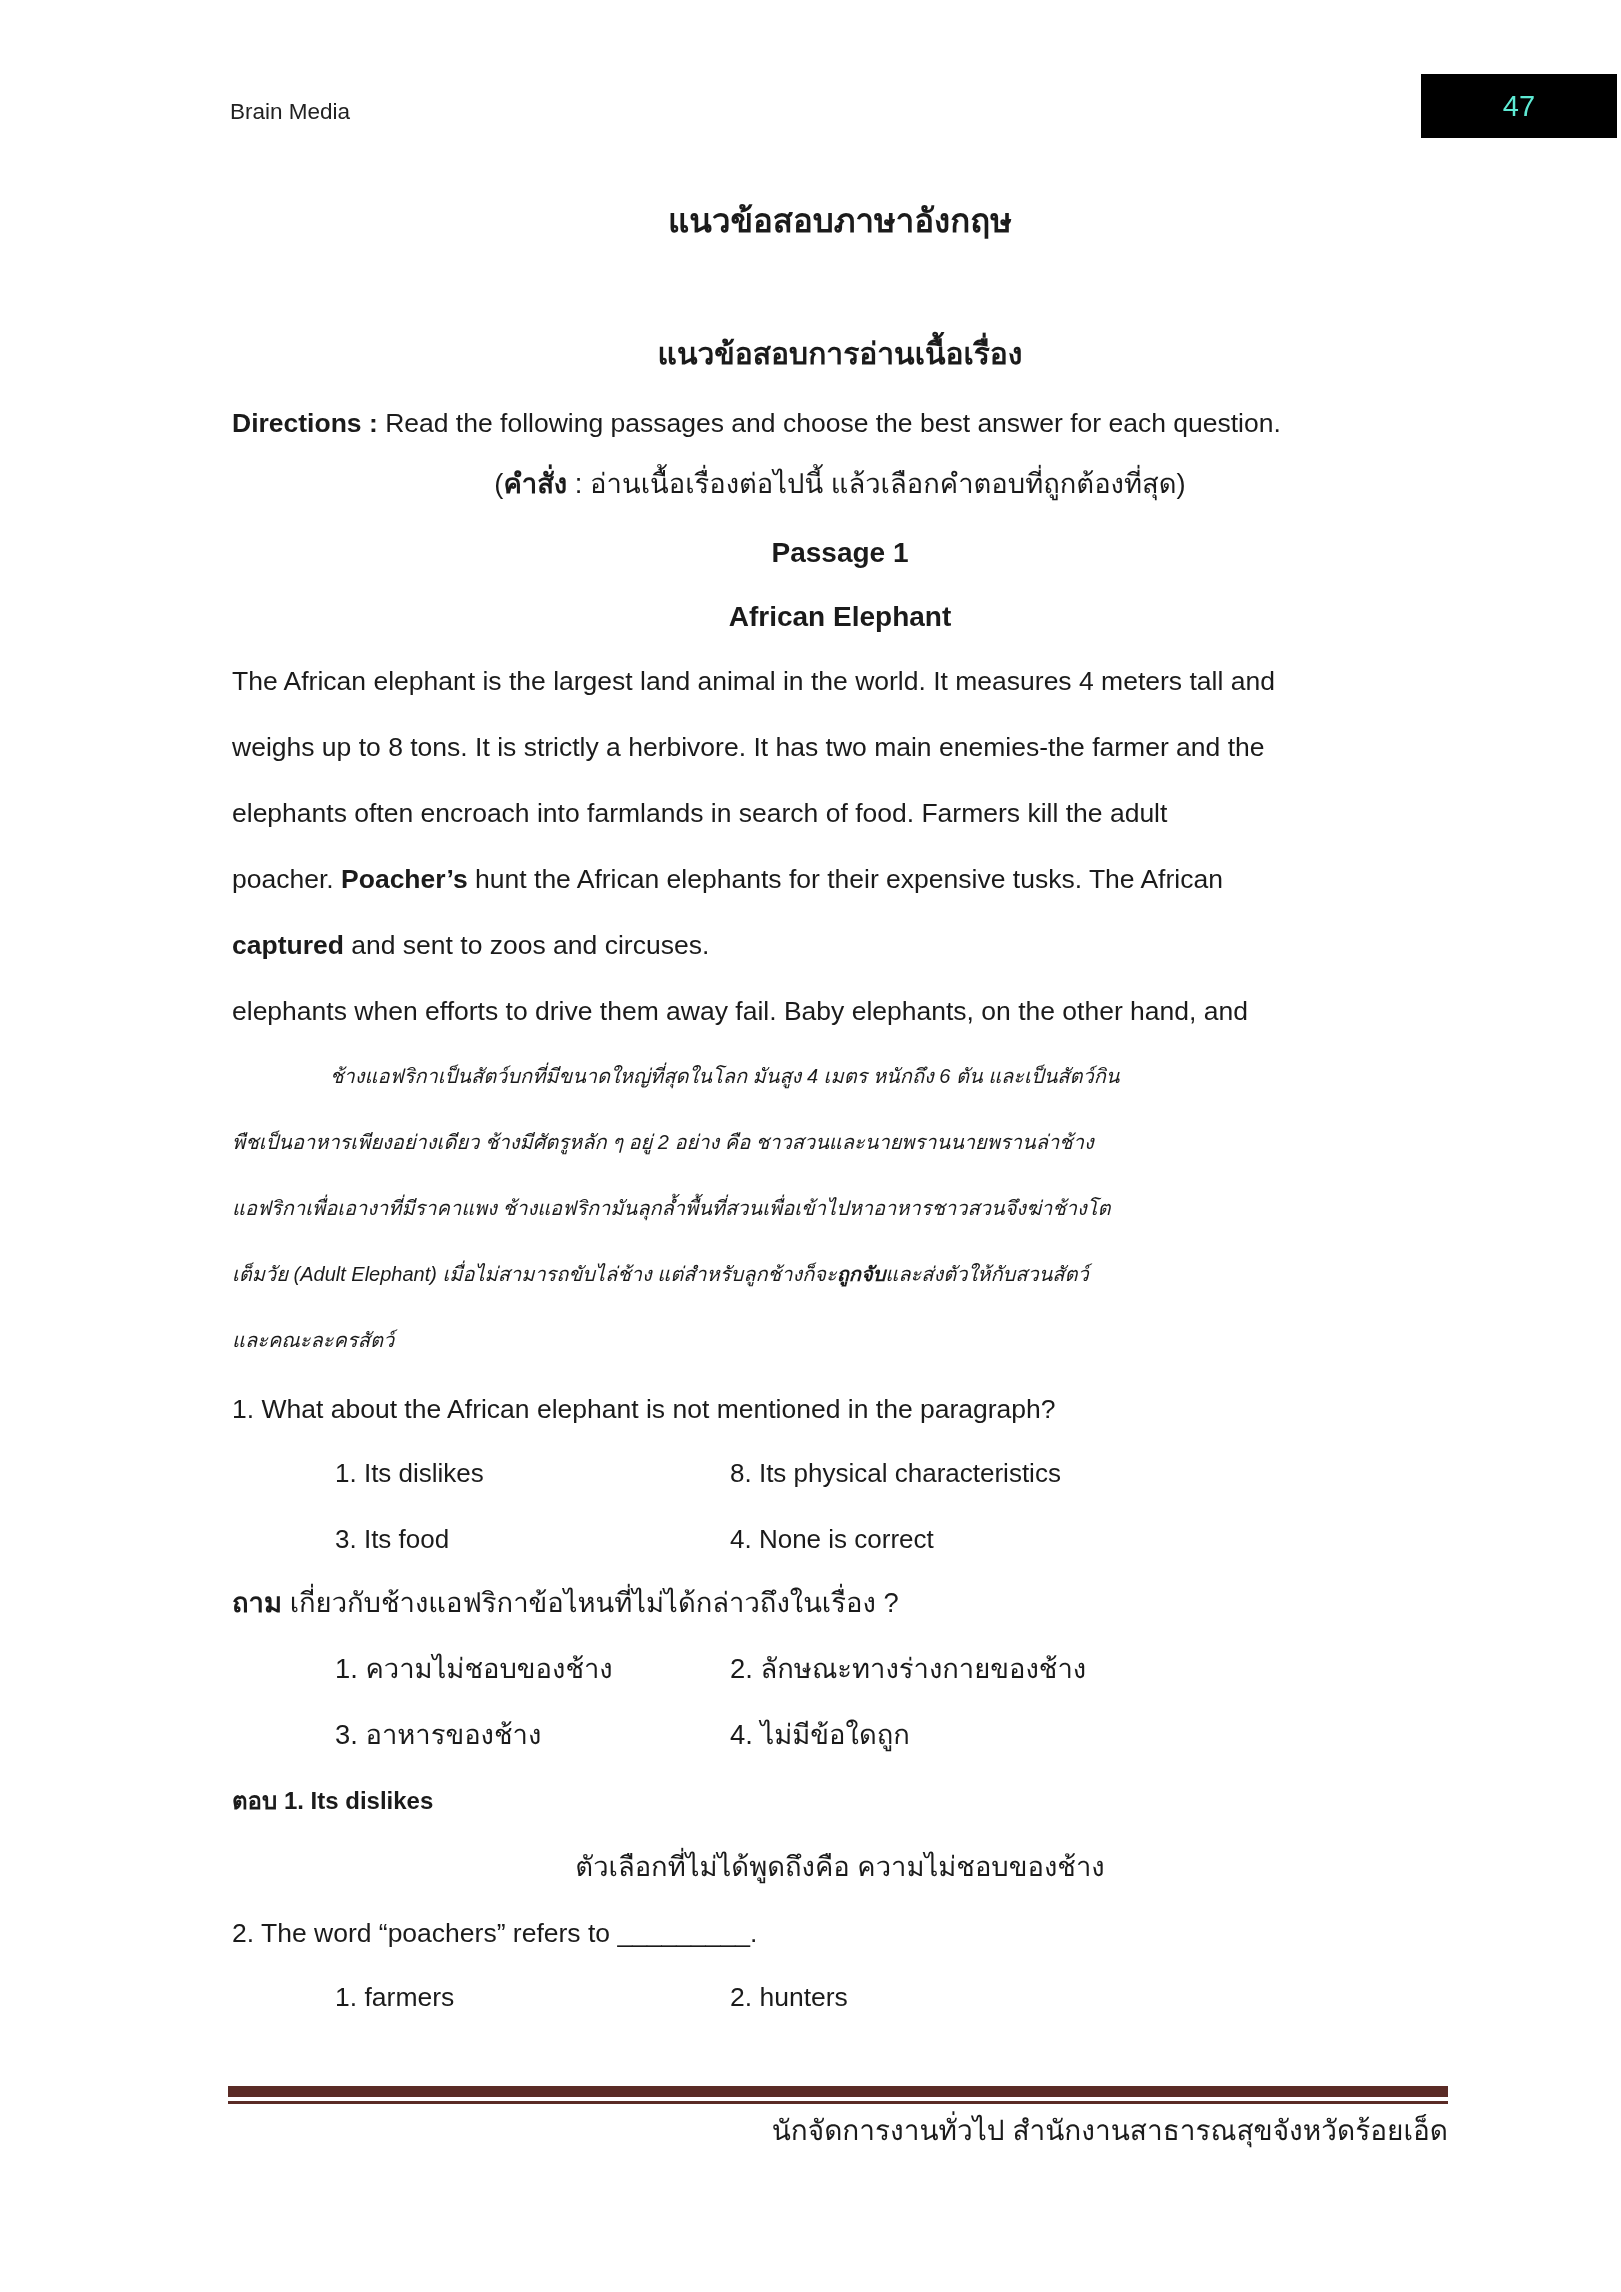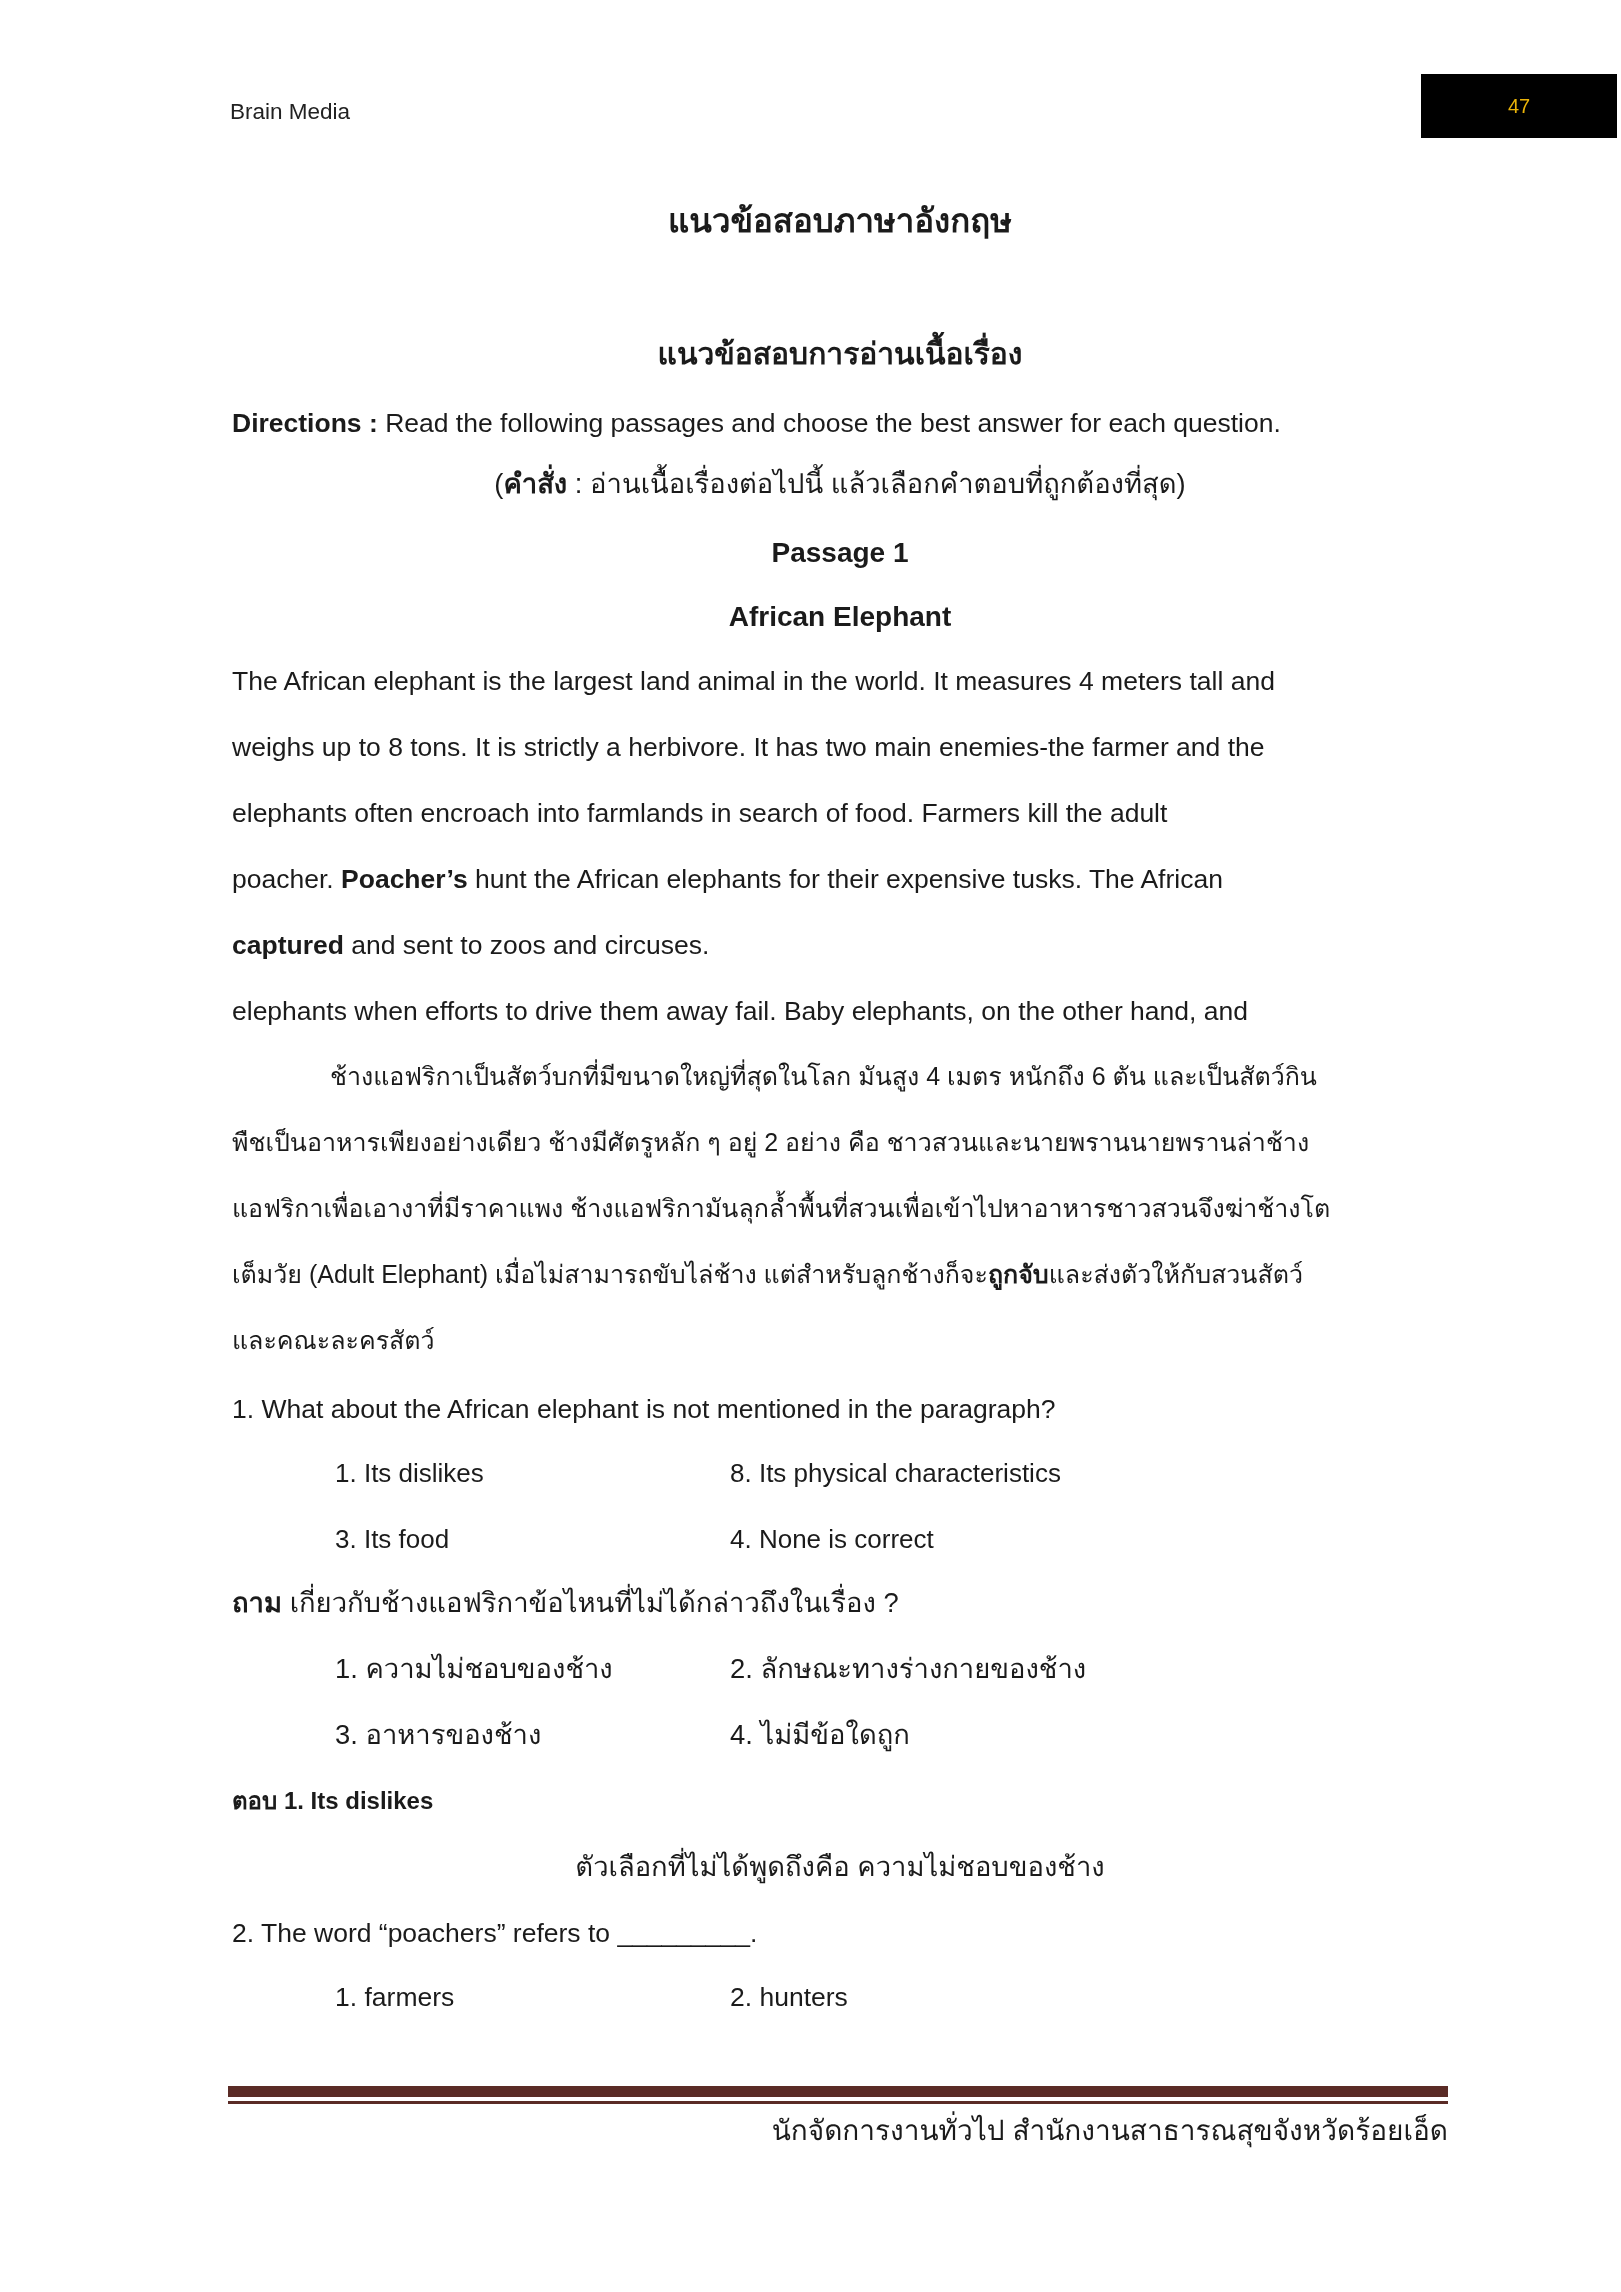--- a/index.html
+++ b/index.html
@@ -26,24 +26,24 @@
     color: #222222;
     white-space: nowrap;
   }
   .page-num-box {
     position: absolute;
     left: 1421px;
     top: 74px;
     width: 196px;
     height: 64px;
     background: #000000;
-    color: #eab308;
+    color: #5eead4;
     text-align: center;
     line-height: 64px;
-    font-size: 20px;
+    font-size: 29px;
   }
   .content {
     position: absolute;
     left: 232px;
     width: 1216px;
     top: 0;
   }
   .abs { position: absolute; left: 0; width: 1216px; }
   .center { text-align: center; }
   .line {
@@ -58,21 +58,21 @@
   }
   .title-section {
     top: 321px; height: 66px; line-height: 66px;
     font-size: 30px; font-weight: bold; white-space: nowrap;
   }
   .directions-en { top: 390px; height: 66px; line-height: 66px; font-size: 26.5px; white-space: nowrap; }
   .directions-th { top: 451px; height: 66px; line-height: 66px; font-size: 27.4px; white-space: nowrap; }
   .passage-label { top: 520px; height: 66px; line-height: 66px; font-size: 28px; font-weight: bold; }
   .passage-title { top: 584px; height: 66px; line-height: 66px; font-size: 28px; font-weight: bold; }
   .passage-en { top: 648px; font-size: 26.5px; }
-  .passage-th { top: 1043px; font-size: 25px; }
+  .passage-th { top: 1043px; font-size: 20px; font-style: italic; }
   .indent { padding-left: 98px; }
   .q1-question { top: 1376px; height: 66px; line-height: 66px; font-size: 26.5px; white-space: nowrap; }
   .q1-choices { top: 1440px; font-size: 26px; text-align: center; }
   .q1-question-th { top: 1570px; height: 66px; line-height: 66px; font-size: 27.4px; white-space: nowrap; }
   .q1-choices-th { top: 1636px; font-size: 27.4px; }
   .answer-line { top: 1768px; height: 66px; line-height: 66px; font-size: 24px; font-weight: bold; white-space: nowrap; }
   .explain-line { top: 1834px; height: 66px; line-height: 66px; font-size: 27.4px; white-space: nowrap; text-align: center; }
   .q2-question { top: 1900px; height: 66px; line-height: 66px; font-size: 26.5px; white-space: nowrap; }
   .q2-choices { top: 1964px; font-size: 26.5px; }
   .choice-row { position: relative; height: 66px; line-height: 66px; }

